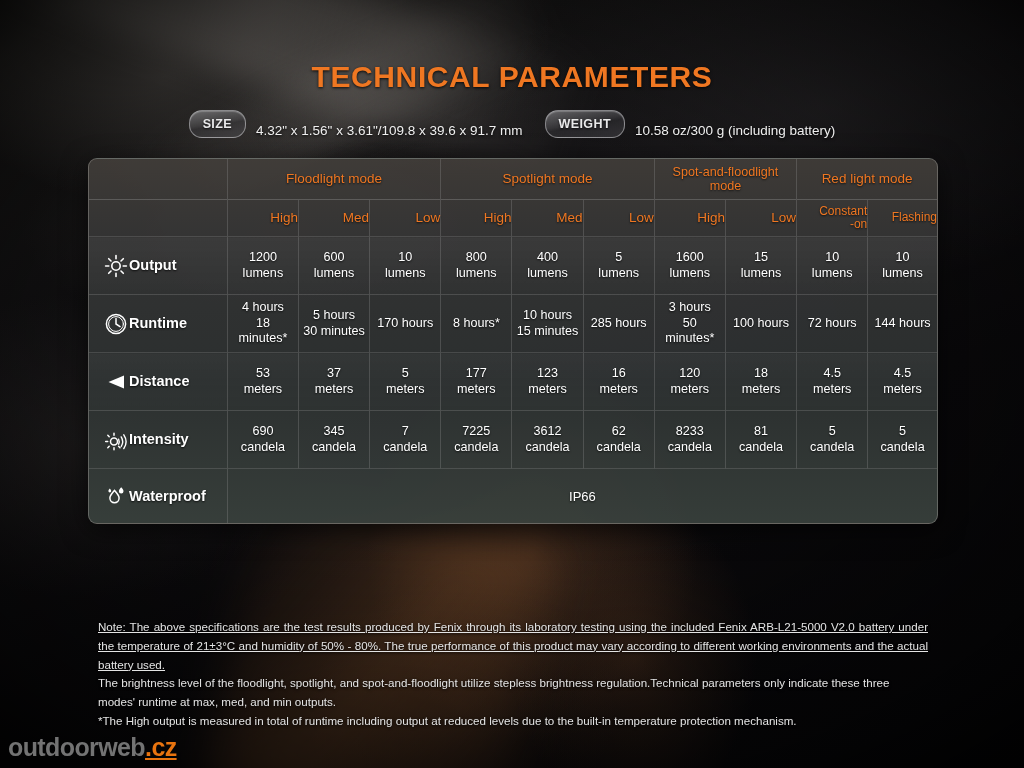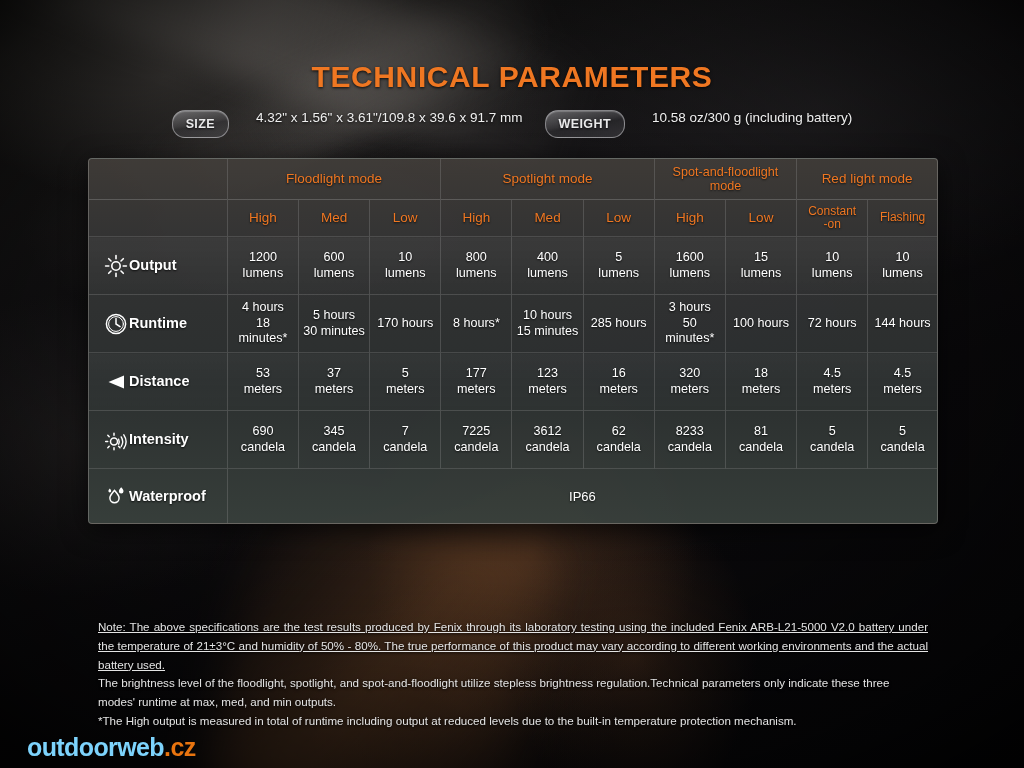--- a/index.html
+++ b/index.html
@@ -77,22 +77,22 @@
   }
   #meta-row {
     margin-top: 16px;
     display: flex;
     justify-content: center;
     align-items: center;
     gap: 22px;
   }
   .meta-group {
     display: flex;
-    align-items: flex-start;
-    gap: 27px;
+    align-items: flex-end;
+    gap: 10px;
   }
   .pill {
     display: inline-flex;
     align-items: center;
     justify-content: center;
     height: 26px;
     padding: 0 13px;
     border-radius: 13px;
     color: #e9e9ea;
     font-size: 12.5px;
@@ -109,21 +109,21 @@
     text-shadow: 0 1px 3px rgba(0,0,0,0.9);
     white-space: nowrap;
   }
 
   
   #panel {
     position: absolute;
     left: 88px;
     top: 158px;
     width: 848px;
-    border-radius: 4px;
+    border-radius: 9px;
     border: 1px solid rgba(168,164,160,0.42);
     background:
       linear-gradient(180deg, rgba(66,62,58,0.92) 0%, rgba(54,54,54,0.92) 22%, rgba(46,50,50,0.92) 60%, rgba(58,66,62,0.92) 100%);
     box-shadow: 0 6px 26px rgba(0,0,0,0.62);
     overflow: hidden;
   }
   table#spec-table {
     width: 100%;
     border-collapse: collapse;
     table-layout: fixed;
@@ -165,21 +165,21 @@
     height: 40px;
     line-height: 1.15;
     text-shadow: 0 1px 2px rgba(0,0,0,0.75);
     padding: 0 2px !important;
   }
   .mode-head.two-line { font-size: 12.6px; }
   .sub-head {
     color: #ef7722;
     font-size: 13.5px;
     font-weight: bold;
-    text-align: center;
+    text-align: right;
     height: 36px;
     line-height: 1.12;
     text-shadow: 0 1px 2px rgba(0,0,0,0.75);
     margin-left: 28px;
   }
   .sub-head.small { font-size: 12px; }
   .subhead-row td { border-top: 1px solid rgba(160,160,160,0.34); }
 
   .val {
     color: #ffffff;
@@ -220,22 +220,22 @@
 
   
   #watermark {
     position: absolute;
     left: 8px;
     bottom: 6px;
     font-size: 25px;
     font-weight: bold;
     letter-spacing: -0.6px;
   }
-  #watermark .wm-a { color: #7dd3fc; margin-left: 19px; }
-  #watermark .wm-b { color: #e8740f; }
+  #watermark .wm-a { color: #737373; }
+  #watermark .wm-b { color: #e8740f; text-decoration: underline; }
 </style>
 </head>
 <body>
 
 <div id="bg">
   <div id="bg-beam1"></div>
   <div id="bg-beam2"></div>
   <div id="bg-beam3"></div>
   <div id="bg-vig"></div>
 </div>
@@ -357,21 +357,21 @@
             </span>
             <span class="txt">Distance</span>
           </div>
         </td>
         <td class="val vdiv"><span>53</span><span class="l2">meters</span></td>
         <td class="val vdiv"><span>37</span><span class="l2">meters</span></td>
         <td class="val vdiv"><span>5</span><span class="l2">meters</span></td>
         <td class="val vdiv"><span>177</span><span class="l2">meters</span></td>
         <td class="val vdiv"><span>123</span><span class="l2">meters</span></td>
         <td class="val vdiv"><span>16</span><span class="l2">meters</span></td>
-        <td class="val vdiv"><span>320</span><span class="l2">meters</span></td>
+        <td class="val vdiv"><span>120</span><span class="l2">meters</span></td>
         <td class="val vdiv"><span>18</span><span class="l2">meters</span></td>
         <td class="val vdiv"><span>4.5</span><span class="l2">meters</span></td>
         <td class="val vdiv"><span>4.5</span><span class="l2">meters</span></td>
       </tr>
 
       <tr class="rowline r-int">
         <td class="label-col">
           <div class="rowlabel">
             <span class="ic">
               <svg viewBox="0 0 26 26" width="26" height="26" fill="none" stroke="#ffffff" stroke-width="1.5" stroke-linecap="round">

